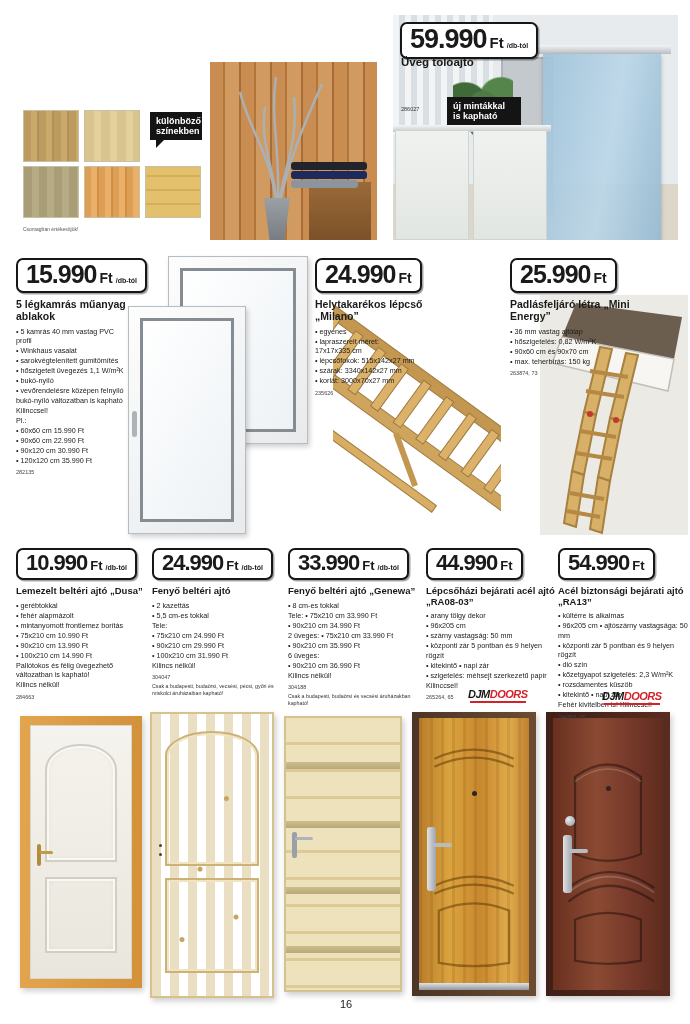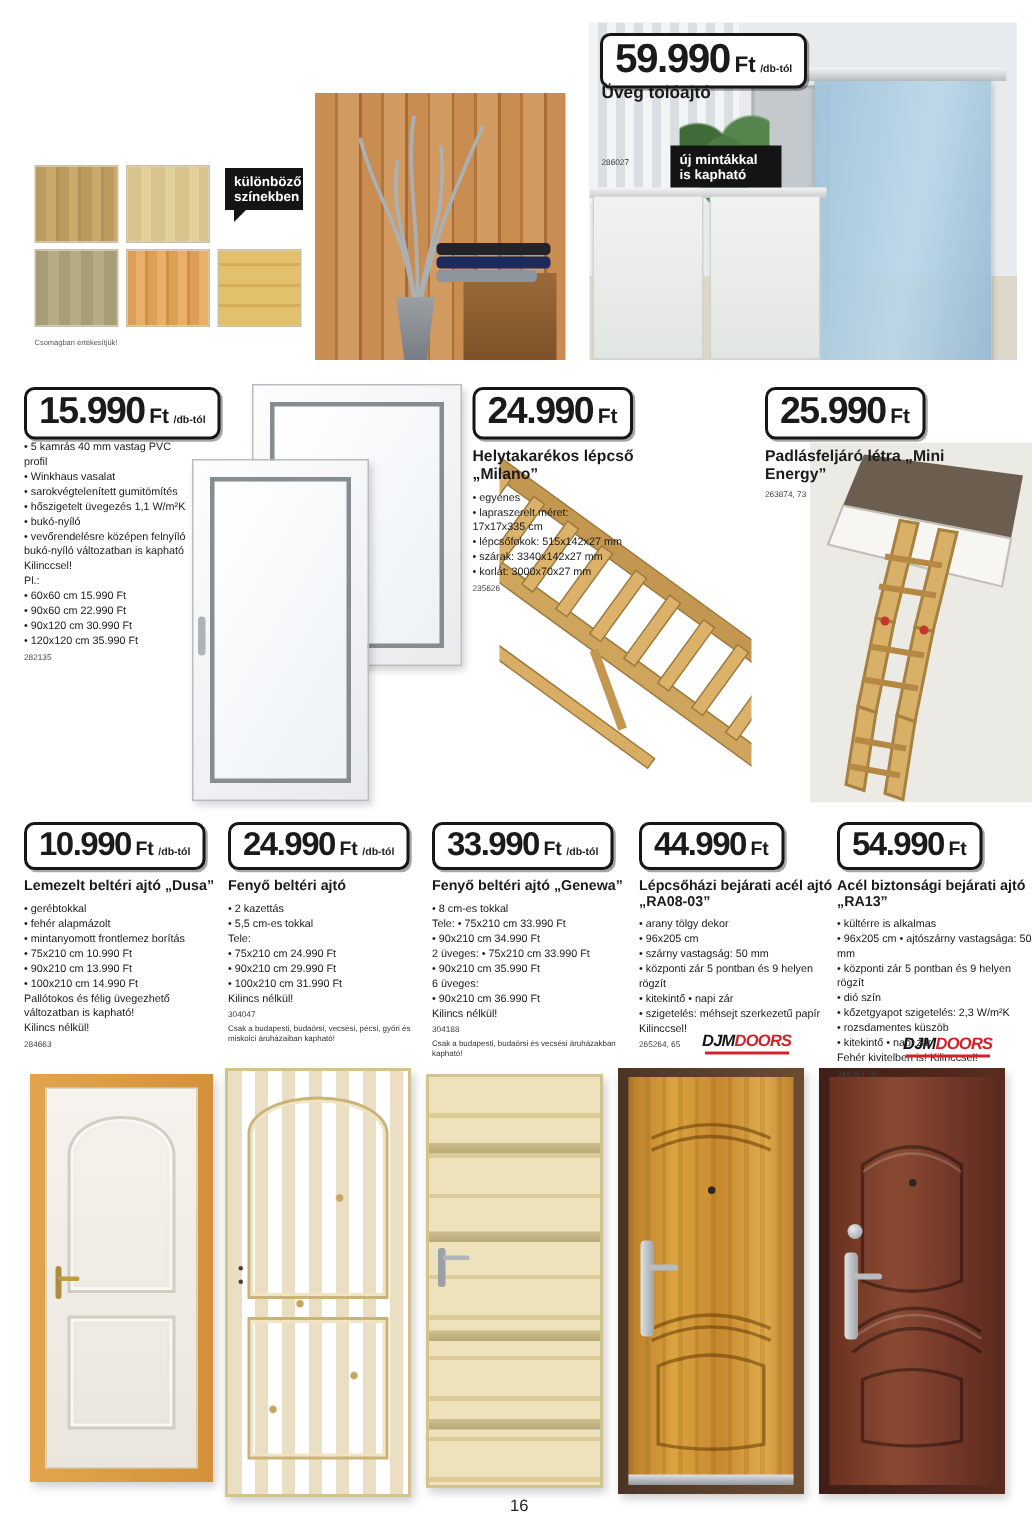--- a/index.html
+++ b/index.html
@@ -259,20 +259,21 @@
     <circle cx="50" cy="119" r="3" fill="#c0392b"></circle>
       <circle cx="76" cy="125" r="3" fill="#c0392b"></circle>
   </svg>
 
   <div class="card" style="left:16px;top:258px;width:120px;">
     <div class="pricebox pb-md">
       <span class="amount">15.990</span>
       <span class="cur">Ft</span>
       <span class="suf">/db-tól</span>
     </div>
+    <div class="ptitle" style="width:150px;">5 légkamrás műanyag ablakok</div>
     <ul class="plines" style="width:112px;">
       <li>• 5 kamrás 40 mm vastag PVC profil</li>
       <li>• Winkhaus vasalat</li>
       <li>• sarokvégtelenített gumitömítés</li>
       <li>• hőszigetelt üvegezés 1,1 W/m²K</li>
       <li>• bukó-nyíló</li>
       <li>• vevőrendelésre középen felnyíló bukó-nyíló változatban is kapható</li>
       <li>Kilinccsel!</li>
       <li>Pl.:</li>
       <li>• 60x60 cm 15.990 Ft</li>
@@ -298,20 +299,26 @@
     </ul>
     <div class="pitem">235626</div>
   </div>
 
   <div class="card" style="left:510px;top:258px;width:128px;">
     <div class="pricebox pb-md">
       <span class="amount">25.990</span>
       <span class="cur">Ft</span>
     </div>
     <div class="ptitle" style="width:120px;">Padlásfeljáró létra „Mini Energy”</div>
+    <ul class="plines" style="width:122px;">
+      <li>• 36 mm vastag ajtólap</li>
+      <li>• hőszigetelés: 0,82 W/m²K</li>
+      <li>• 90x60 cm és 90x70 cm</li>
+      <li>• max. teherbírás: 150 kg</li>
+    </ul>
     <div class="pitem">263874, 73</div>
   </div>
 
   <div class="card" style="left:16px;top:548px;width:130px;">
     <div class="pricebox pb-sm">
       <span class="amount">10.990</span>
       <span class="cur">Ft</span>
       <span class="suf">/db-tól</span>
     </div>
     <div class="ptitle sm">Lemezelt beltéri ajtó „Dusa”</div>

